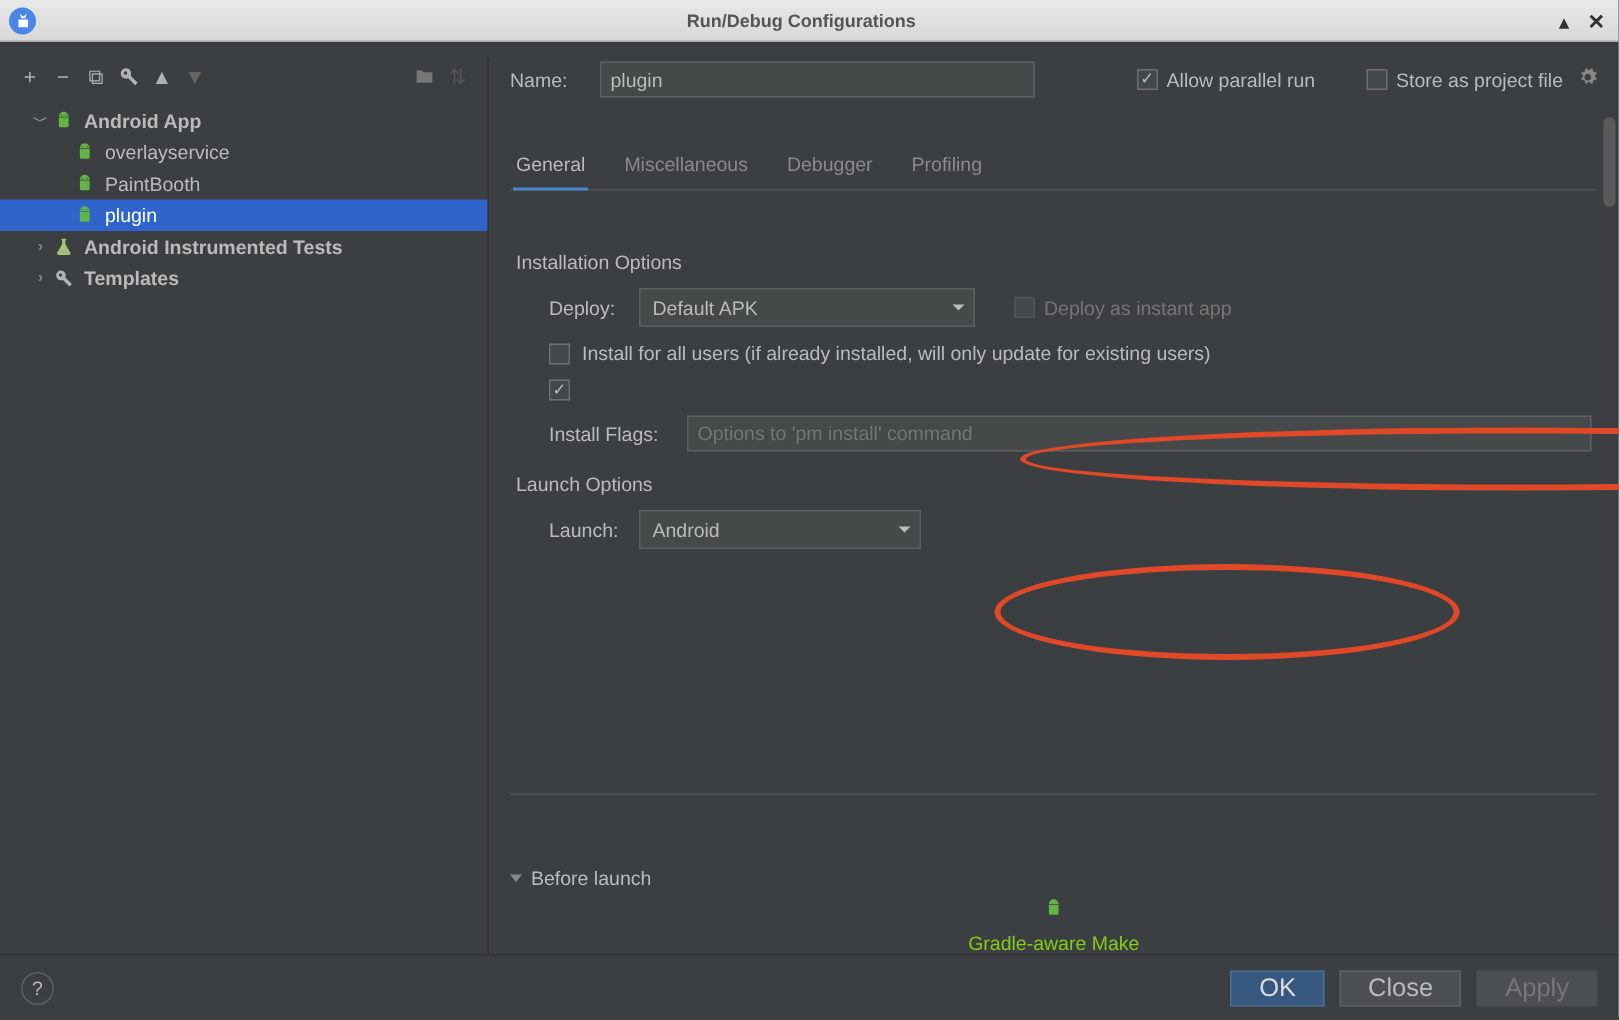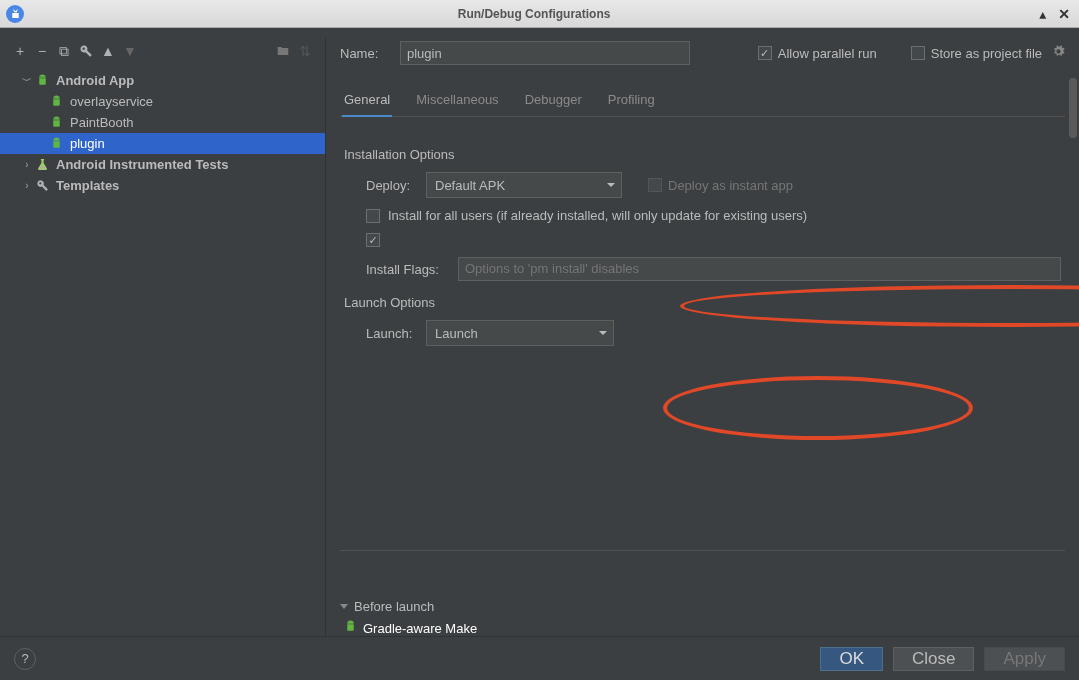--- a/index.html
+++ b/index.html
@@ -101,20 +101,21 @@
     color: #fff;
   }
   .android-icon svg { width: 13px; height: 13px; }
   .flask-icon { color: #9876aa; font-size: 13px;}
   .wrench-icon { color: #afb1b3;}
   .right-panel {
     flex: 1;
     display: flex;
     flex-direction: column;
     position: relative;
+    gap: 10px;
   }
   .name-row {
     display: flex;
     align-items: center;
     height: 30px;
     padding: 0 14px;
     gap: 10px;
   }
   .name-row label { color: #bbbbbb; width: 50px;}
   .name-input {
@@ -235,21 +236,22 @@
     margin-top: 40px;
   }
   .before-launch .bl-header .tri {
     border-left: 4px solid transparent;
     border-right: 4px solid transparent;
     border-top: 5px solid #888;
   }
   .bl-item {
     display: flex; align-items: center; gap: 6px;
     padding: 6px 4px 0 4px;
-    color: #ffffff;
+    color: #84cc16;
+    flex-direction: column;
   }
   .scrollbar-v {
     position: absolute;
     right: 2px; top: 40px; bottom: 10px;
     width: 8px;
     background: #3c3f41;
   }
   .scrollbar-thumb {
     position: absolute; top: 0; left: 0; right: 0;
     height: 60px;
@@ -434,51 +436,51 @@
         <div class="tab">Debugger</div>
         <div class="tab">Profiling</div>
       </div>
 
       <div class="form-area">
 
         <div class="section-title">Installation Options</div>
         <div class="indent">
           <div class="option-row">
             <label style="width:52px">Deploy:</label>
-            <div class="select" style="width:196px">
+            <div class="select" style="width:224px">
               <span>Default APK</span>
               <span class="drop"></span>
             </div>
             <div style="width:10px"></div>
             <div class="checkbox-row" style="color:#757575">
               <span class="chk" style="border-color:#555"></span>
               <span>Deploy as instant app</span>
             </div>
           </div>
           <div class="option-row">
             <span class="chk"></span>
             <span>Install for all users (if already installed, will only update for existing users)</span>
           </div>
           <div class="option-row">
             <span class="chk checked"></span>
           </div>
           <div class="option-row">
             <label style="width:84px">Install Flags:</label>
             <div class="textfield placeholder" style="flex:1; line-height:22px;">
-              <span>Options to 'pm install' disables</span>
+              <span>Options to 'pm install' command</span>
             </div>
           </div>
         </div>
 
         <div class="section-title">Launch Options</div>
         <div class="indent">
           <div class="option-row">
             <label style="width:52px">Launch:</label>
             <div class="select" style="width:188px">
-              <span>Launch</span>
+              <span>Android</span>
               <span class="drop"></span>
             </div>
           </div>
         </div>
       </div>
 
       <div class="before-launch">
         <div class="bl-header">
           <span class="tri"></span>
           <span>Before launch</span>

